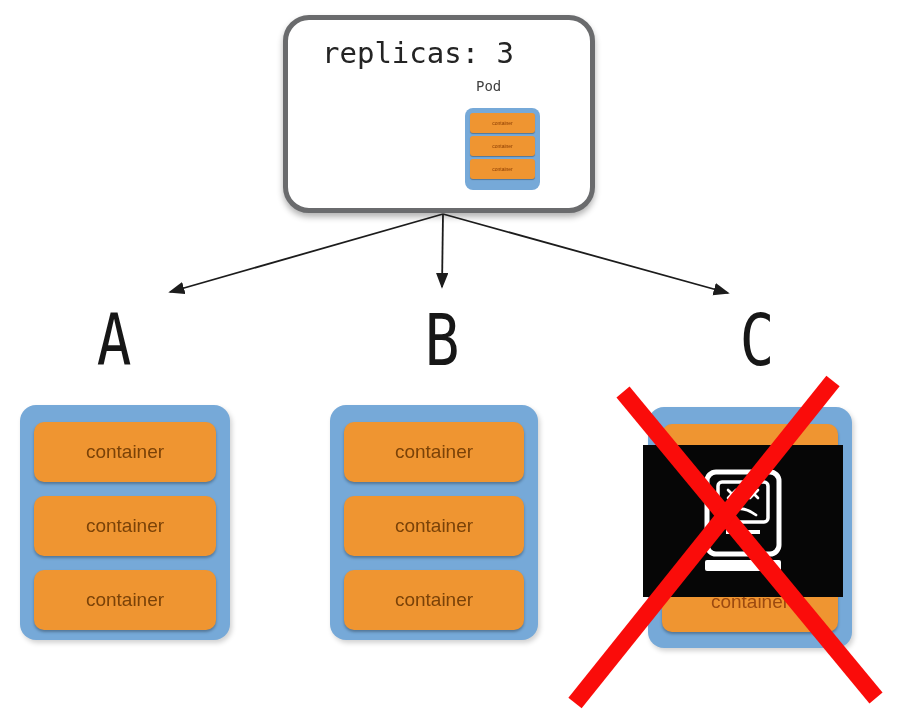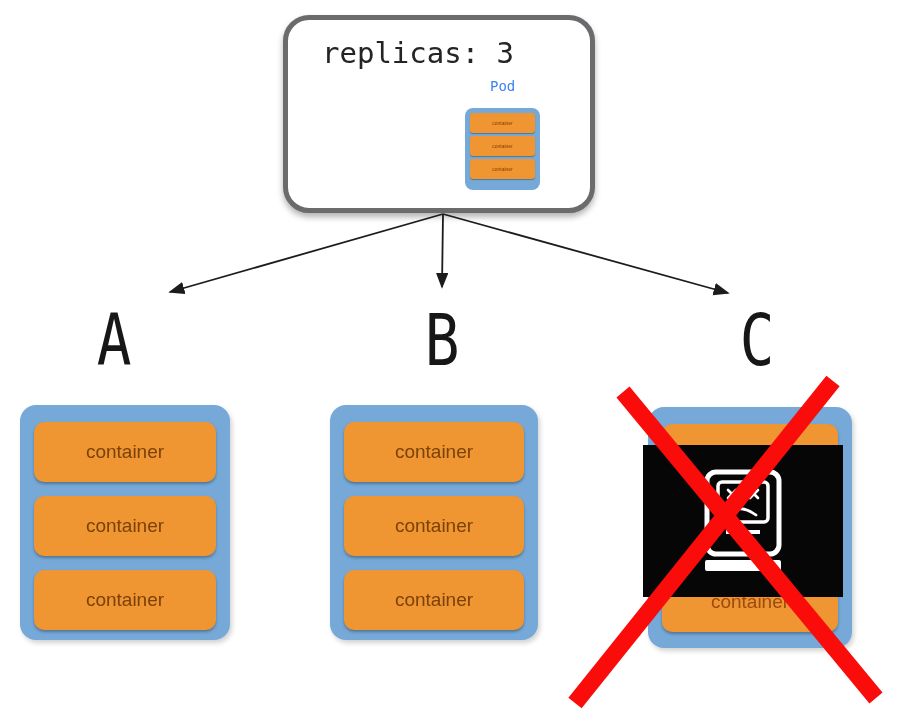--- a/index.html
+++ b/index.html
@@ -15,21 +15,21 @@
     box-shadow:0 4px 6px rgba(0,0,0,0.30);
   }
   .spec-line{
     position:absolute;left:34px;color:#242424;
     font-family:"DejaVu Sans Mono","Liberation Mono",monospace;
     font-size:29px;line-height:30px;white-space:pre;
   }
   .spec-line.line1{top:18px;}
   .spec-line.line2{top:58px;}
   .pod-label{
-    position:absolute;left:202px;top:58px;color:#3b82f6;
+    position:absolute;left:188px;top:58px;color:#404040;
     font-family:"DejaVu Sans Mono","Liberation Mono",monospace;font-size:14px;
   }
   .mini-pod{
     position:absolute;left:177px;top:88px;width:75px;height:82px;
     background:#76a9d8;border-radius:8px;padding:5px 5px 0 5px;box-sizing:border-box;
   }
   .mini-container{
     height:20px;margin-bottom:3px;background:#ef9531;border-radius:3px;
     font-size:5px;line-height:20px;text-align:center;color:#8a3c00;
     overflow:hidden;box-shadow:0 1px 1px rgba(0,0,0,0.3);

